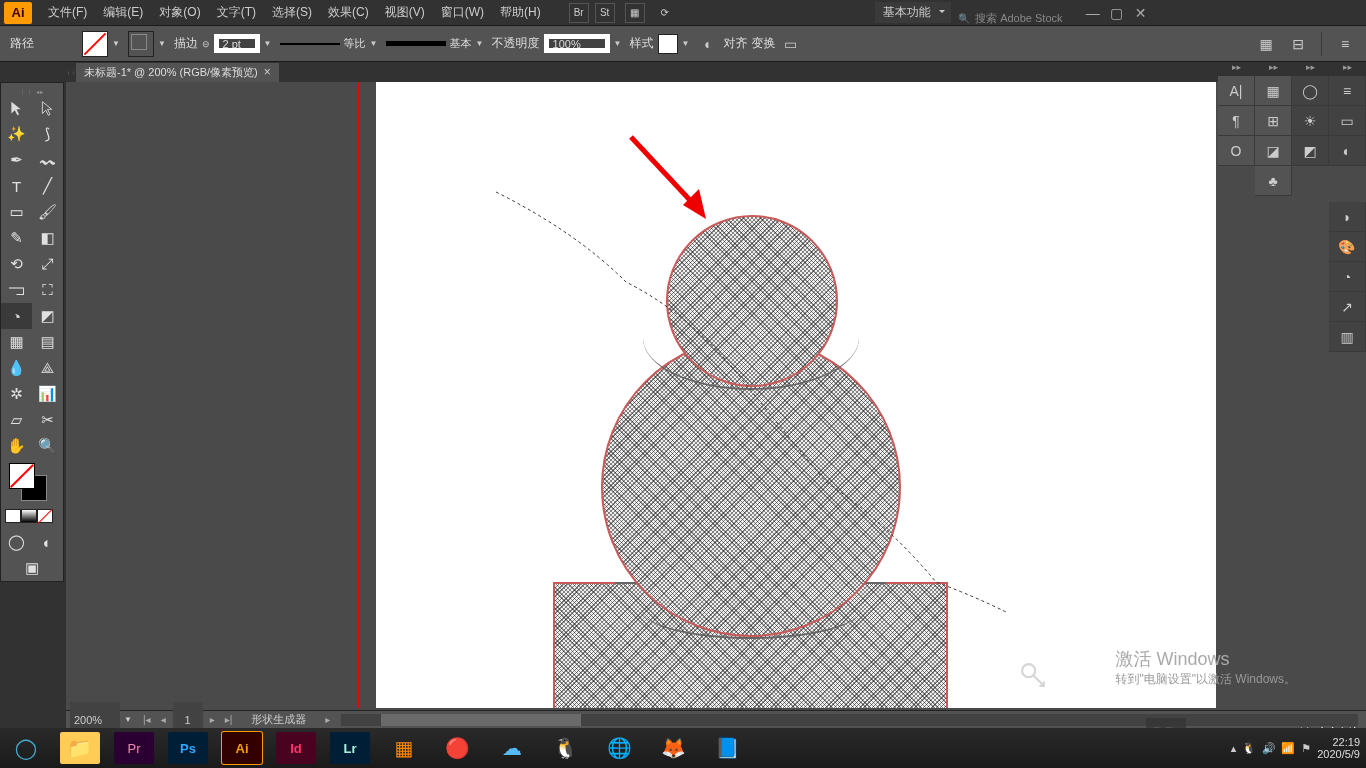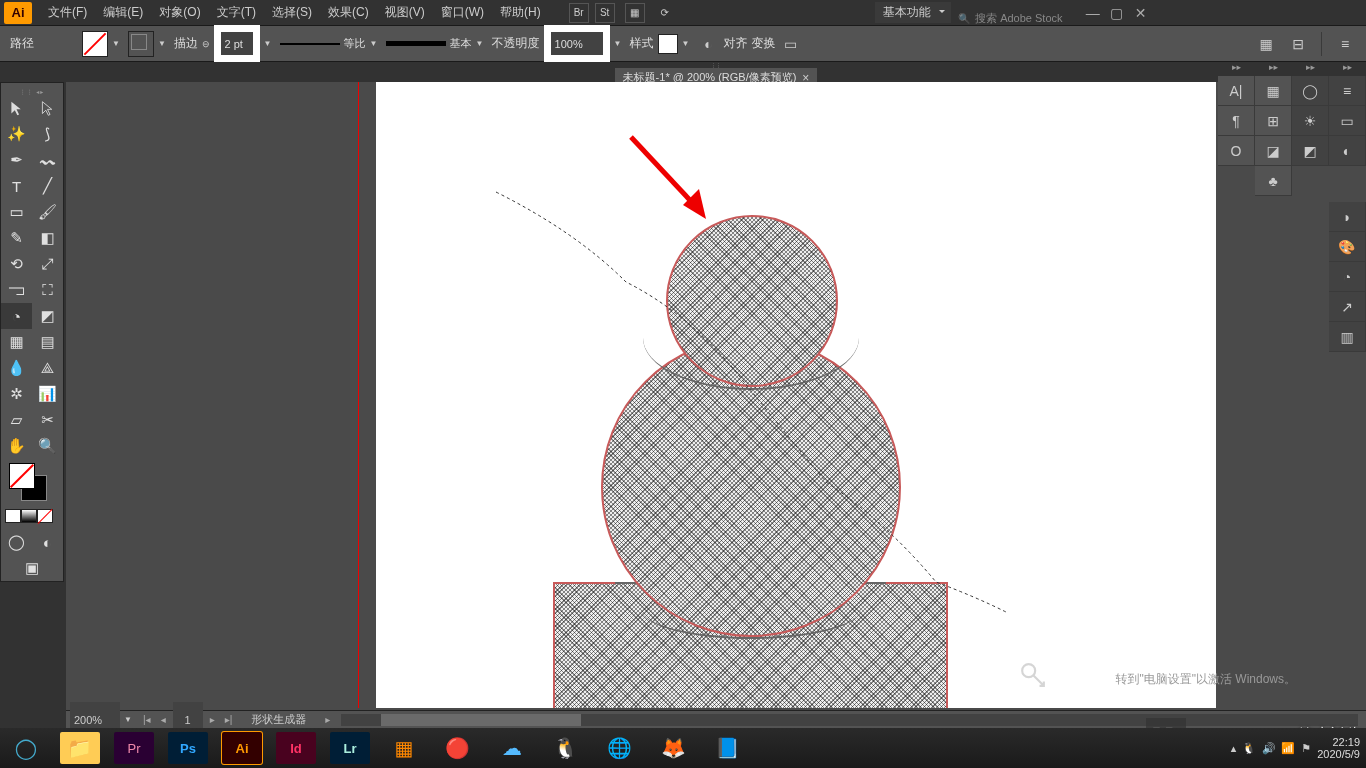--- a/index.html
+++ b/index.html
@@ -16,21 +16,21 @@
 .search-stock::before { content: "🔍"; font-size: 10px; margin-right: 4px; opacity: 0.5; }
 .win-btn { width: 24px; height: 18px; color: #aaa; font-size: 14px; display: flex; align-items: center; justify-content: center; }
 
 
 .control-bar { height: 36px; background: #535353; display: flex; align-items: center; padding: 0 10px; border-bottom: 1px solid #1a1a1a; gap: 4px; }
 .ctrl-label { color: #ddd; font-size: 12px; }
 .swatch-box { width: 26px; height: 26px; border: 1px solid #222; position: relative; background: #fff; }
 .swatch-none::after { content: ""; position: absolute; width: 30px; height: 2px; background: red; top: 11px; left: -3px; transform: rotate(-45deg); }
 .swatch-black-inner { width:16px; height:16px; border:1px solid #888; margin:2px;}
 .dropdown-arrow { width: 12px; color: #ccc; font-size: 8px; }
-.ctrl-input { background: #424242; border: 7px solid #ffffff; color: #ddd; font-size: 11px; padding: 0 4px; width: 46px; height: 37px; }
+.ctrl-input { background: #424242; border: 5px solid #ffffff; color: #ddd; font-size: 11px; padding: 0 4px; width: 46px; height: 19px; }
 .ctrl-wide { width: 66px; }
 .color-well { width: 20px; height: 20px; background: #fff; border: 1px solid #222; }
 .ctrl-divider { width: 1px; height: 24px; background: #3a3a3a; margin: 0 2px; }
 .ctrl-right { margin-left: auto; display: flex; align-items: center; gap: 10px; }
 .ctrl-iconbtn { width: 22px; height: 22px; display: flex; align-items: center; justify-content: center; color: #ccc; font-size: 14px; }
 
 
 .tools-panel { position: absolute; left: 0; top: 82px; width: 64px; background: #535353; border: 1px solid #222; padding-top: 4px; }
 .tools-grip { height: 8px; display:flex; align-items:center; justify-content:center; color:#999; font-size:6px; letter-spacing:1px;}
 .tool-row { display: flex; }
@@ -39,21 +39,21 @@
 .tool-btn svg { width: 17px; height: 17px; }
 .swatch-area { padding: 6px; position: relative; height: 50px;}
 .swatch-fg { position: absolute; width: 26px; height: 26px; background: #fff; border: 1px solid #000; top: 4px; left: 8px;}
 .swatch-fg::after { content:""; position:absolute; width:32px; height:2px; background:red; top:11px; left:-4px; transform:rotate(-45deg);}
 .swatch-bg { position: absolute; width: 26px; height: 26px; background: #000; border: 1px solid #888; top: 16px; left: 20px;}
 .color-row { display:flex; padding: 0 4px; gap: 0;}
 .color-chip { width: 16px; height: 14px; border: 1px solid #222;}
 
 
 .doc-area { position: absolute; left: 66px; top: 62px; right: 0; bottom: 40px; background: #4a4a4a; }
-.tab-strip { height: 20px; display: flex; align-items: center; background: #323232; flex-direction: column;}
+.tab-strip { height: 20px; display: flex; align-items: center; background: #323232;}
 .tab-handle { width: 10px; height: 100%; display:flex; align-items:center; justify-content:center; color:#999; font-size:5px;}
 .doc-tab { background: #535353; color: #ddd; font-size: 11px; padding: 2px 8px; display: flex; align-items: center; gap: 6px;}
 .tab-close { color: #ccc; font-size: 12px; cursor:pointer;}
 .canvas-wrap { position: absolute; top: 20px; left: 10px; right: 150px; bottom: 20px; background: #4a4a4a; overflow: hidden;}
 .red-guide { position: absolute; left: 282px; top: 0; bottom: 0; width: 1px; background: #e00; }
 .artboard { position: absolute; left: 300px; top: 0; width: 960px; height: 100%; background: #fff; }
 .circle-small { position:absolute; left: 590px; top: 133px; width: 172px; height: 172px; border-radius: 50%; border: 2px solid #c85a5a; background: repeating-linear-gradient(45deg, #888 0 1px, #eee 1px 3px),repeating-linear-gradient(-45deg, #888 0 1px, transparent 1px 3px); background-blend-mode: multiply;}
 .circle-big { position:absolute; left: 525px; top: 255px; width: 300px; height: 300px; border-radius: 50%; border: 2px solid #c85a5a; background: repeating-linear-gradient(45deg, #888 0 1px, #eee 1px 3px),repeating-linear-gradient(-45deg, #888 0 1px, transparent 1px 3px); background-blend-mode: multiply;}
 .circle-big::before { content:""; position:absolute; top:-3px; left:40px; right:40px; height:50px; border-top: 2px solid #666; border-radius: 50% 50% 0 0 / 100% 100% 0 0; transform: scaleY(-1) translateY(-2px);}
 .rect-bottom { position:absolute; left: 477px; top: 500px; width: 395px; height: 250px; border: 2px solid #c85a5a; background: repeating-linear-gradient(45deg, #888 0 1px, #eee 1px 3px),repeating-linear-gradient(-45deg, #888 0 1px, transparent 1px 3px); background-blend-mode: multiply;}
@@ -340,20 +340,21 @@
   <div class="scroll-track">
       <div class="scroll-thumb"></div>
     </div>
 </div>
 
 <svg class="watermark-key" viewBox="0 0 24 24">
     <circle cx="8" cy="8" r="6" fill="none" stroke="#999" stroke-width="2"></circle>
     <path d="M12 12 L22 22 M18 22 L22 22 L22 18" stroke="#999" stroke-width="2" fill="none"></path>
   </svg>
 <div class="watermark-win">
+  <div class="big">激活 Windows</div>
   <div>转到"电脑设置"以激活 Windows。</div>
 </div>
 <div class="watermark-badge">▌▌</div>
 <div class="watermark-user">
   <div>静水丫头</div>
   <div>ID:72448820</div>
 </div>
 
 <div class="taskbar">
   <div class="task-icon" style="color:#4ac">◯</div>

